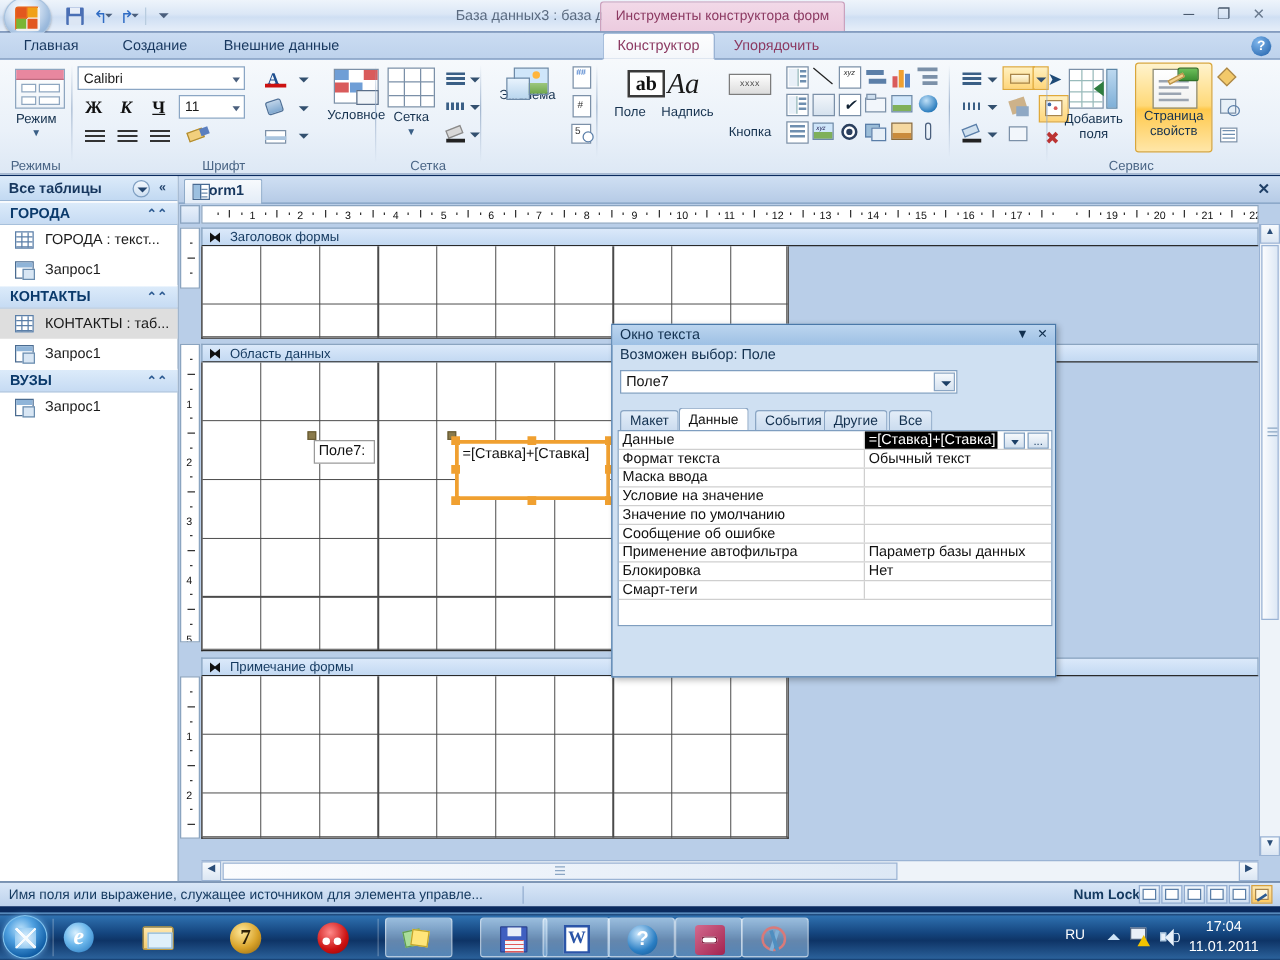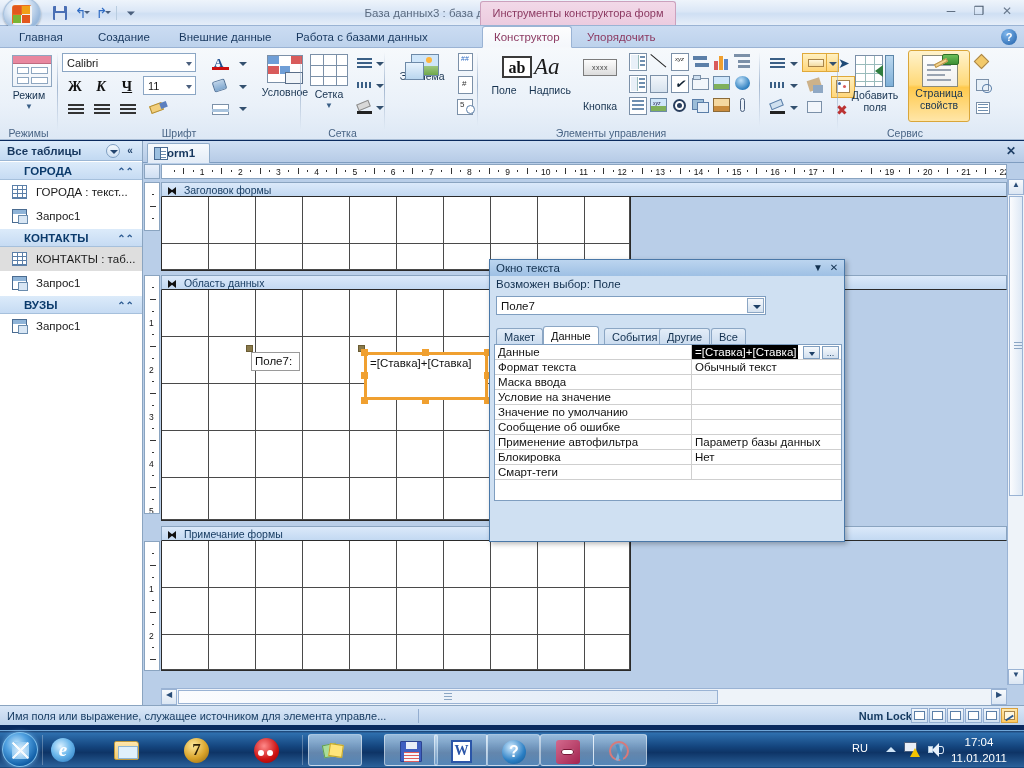--- a/index.html
+++ b/index.html
@@ -212,21 +212,21 @@
   .nav-header .dd:after {
     content:''; position:absolute; left:3px; top:5px;
     border-left:4px solid transparent; border-right:4px solid transparent;
     border-top:4px solid #24456e;
   }
   .nav-header .collapse {
     position:absolute; right:5px; top:3px; width:14px; height:14px;
     color:#24456e; font-size:10px; line-height:14px; text-align:center;
   }
   .nav-group {
-    position:relative; height:19px; line-height:19px; padding-left:24px;
+    position:relative; height:19px; line-height:19px; padding-left:8px;
     background:linear-gradient(to bottom,#dcebfa 0%,#c6dbf3 100%);
     border-top:1px solid #fff; border-bottom:1px solid #a6c0dc;
     color:#0b3a6b; font-weight:bold; font-size:11.5px;
   }
   .nav-group .chev {
     position:absolute; right:8px; top:0; color:#2d5b92; font-size:10px;
   }
   .nav-item {
     position:relative; height:24px; line-height:24px; padding-left:36px;
     color:#1a1a1a; font-size:11.5px; cursor:default; white-space:nowrap; overflow:hidden;
@@ -553,21 +553,20 @@
       <div class="winbtn">─</div>
       <div class="winbtn">❐</div>
       <div class="winbtn close">✕</div>
     </div>
   </div>
 
   <div class="ribbon-tabs">
     <div class="rtab" style="left:8px;">Главная</div>
     <div class="rtab" style="left:87px;">Создание</div>
     <div class="rtab" style="left:168px;">Внешние данные</div>
-    <div class="rtab" style="left:285px;">Работа с базами данных</div>
     <div class="rtab active ctx" style="left:482px;">Конструктор</div>
     <div class="rtab ctx" style="left:576px;">Упорядочить</div>
     <div class="help-orb">?</div>
   </div>
 
   <div class="ribbon">
 
     <div class="rgroup" style="left:0; width:57px;">
       <div class="bigbtn" style="left:3px; top:3px; width:52px;">
         <span class="ic-view">
@@ -836,21 +835,20 @@
         <span style="position:absolute;left:6px;top:3px;font-size:14px;line-height:14px;color:#1e4a77;">➤</span>
       </div>
       <div class="sqbtn on" style="left:446px; top:28px; width:24px; height:22px;">
         <span style="position:absolute;left:4px;top:3px;width:14px;height:13px;background:#fff;border:1px solid #a8854a;"></span>
         <span style="position:absolute;left:6px;top:5px;width:3px;height:3px;background:#3a66a8;border-radius:50%;box-shadow:5px 3px 0 #d95b5b;"></span>
       </div>
       <div class="sqbtn" style="left:446px; top:51px; width:24px; height:20px;">
         <span style="position:absolute;left:4px;top:3px;font-size:14px;line-height:14px;color:#b33;">✖</span>
       </div>
 
-      <div class="rgroup-label">Элементы управления</div>
     </div>
     <div class="rgroup-sep" style="left:837px;"></div>
 
     <div class="rgroup" style="left:838px; width:160px;">
       <div class="bigbtn" style="left:6px; top:3px; width:62px;">
         <span class="ic-addfield" style="left:11px; top:4px;">
           <i class="t">
               <i class="v" style="left:9px;"></i>
               <i class="v" style="left:18px;"></i>
               <i class="h" style="top:8px;"></i>

